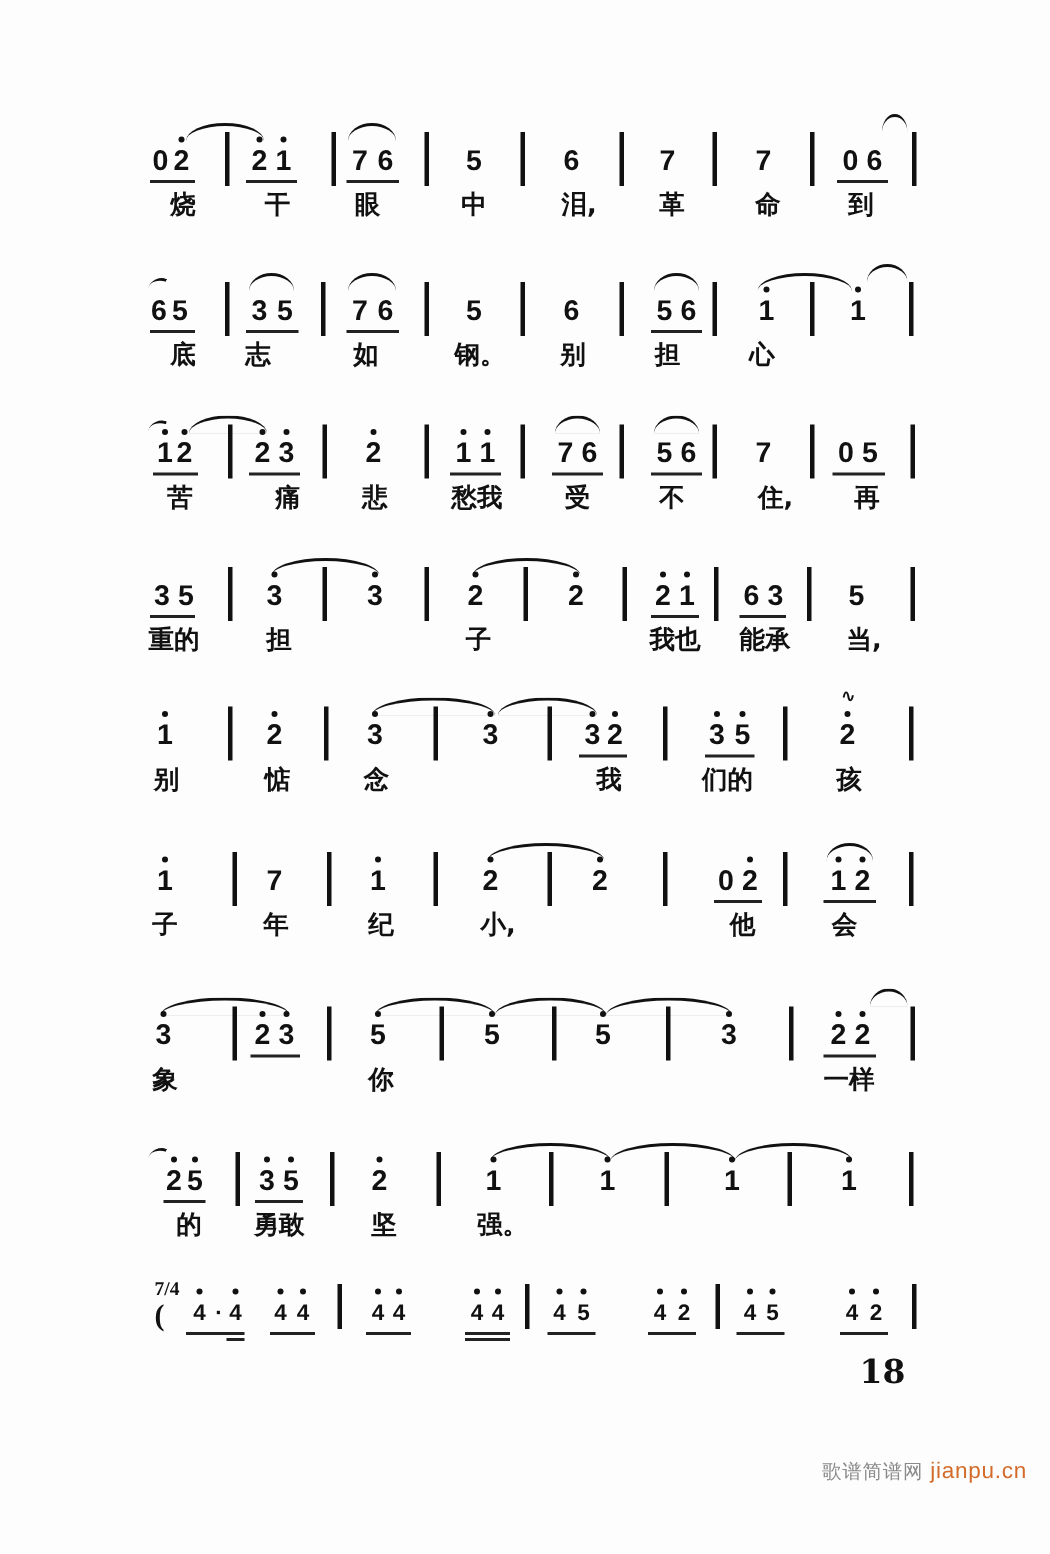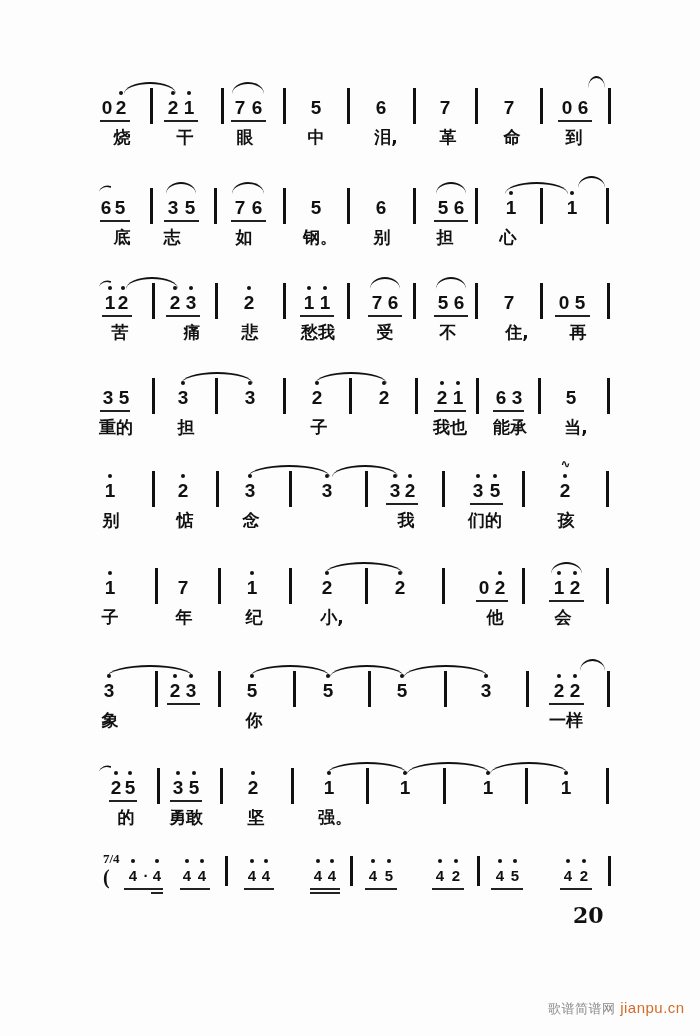--- a/index.html
+++ b/index.html
@@ -9,21 +9,21 @@
   .el { position:absolute; }
   .note { font-family:"Liberation Sans", sans-serif; font-weight:bold; font-size:19px; line-height:20px; transform:translateX(-50%); white-space:nowrap; text-align:center; }
   .note.small { font-size:15px; }
   .dot { position:absolute; width:4px; height:4px; border-radius:50%; background:#111; transform:translateX(-50%); }
   .uline { position:absolute; height:2px; background:#222; }
   .bar { position:absolute; width:3px; background:#111; }
   .lyric { font-family:"DejaVu Sans", sans-serif; font-weight:bold; font-size:17px; line-height:20px; transform:translateX(-50%); white-space:nowrap; }
   .slur { position:absolute; border-top:2px solid #111; border-radius:50% 50% 0 0 / 100% 100% 0 0; height:10px; }
   .tie-hook-left { position:absolute; width:10px; height:8px; border-top:2px solid #111; border-left:0; border-top-left-radius:10px; }
   #page-number { position:absolute; left:573px; top:902px; font-family:"DejaVu Serif", serif; font-weight:bold; font-size:22px; }
-  #watermark { position:absolute; left:548px; top:972px; font-size:13px; color:#888; font-family:"DejaVu Sans", sans-serif; letter-spacing:0.5px;margin-top:27px; }
+  #watermark { position:absolute; left:548px; top:972px; font-size:13px; color:#888; font-family:"DejaVu Sans", sans-serif; letter-spacing:0.5px; }
   #watermark .cn { color:#8a8a8a; }
   #watermark .url { color:#d36b2a; font-family:"Liberation Sans", sans-serif; font-size:15px; }
   #time-sig { position:absolute; left:103px; top:851px; font-family:"Liberation Serif", serif; font-weight:bold; font-size:13px; }
   #open-paren { position:absolute; left:103px; top:866px; font-family:"Liberation Serif", serif; font-size:20px; font-weight:bold; }
   .turn { position:absolute; font-size:12px; font-weight:bold; transform:translateX(-50%); letter-spacing:-1px; }
 </style>
 </head>
 <body>
 
 <div id="score">
@@ -380,18 +380,18 @@
     <div class="uline" style="left: 432px; top: 888px; width: 32px;"></div>
     <div class="uline" style="left: 491px; top: 888px; width: 32px;"></div>
     <div class="uline" style="left: 560px; top: 888px; width: 32px;"></div>
     <div class="uline" style="left: 151px; top: 892px; width: 12px;"></div>
     <div class="uline" style="left: 310px; top: 892px; width: 30px;"></div>
   </div>
 
 <div id="time-sig">7/4</div>
 <div id="open-paren">(</div>
 
-<div id="page-number">20</div>
+<div id="page-number">18</div>
 
 <div id="watermark">
   <span class="cn">歌谱简谱网</span>
   <span class="url">jianpu.cn</span>
 </div>
 
 </body></html>

